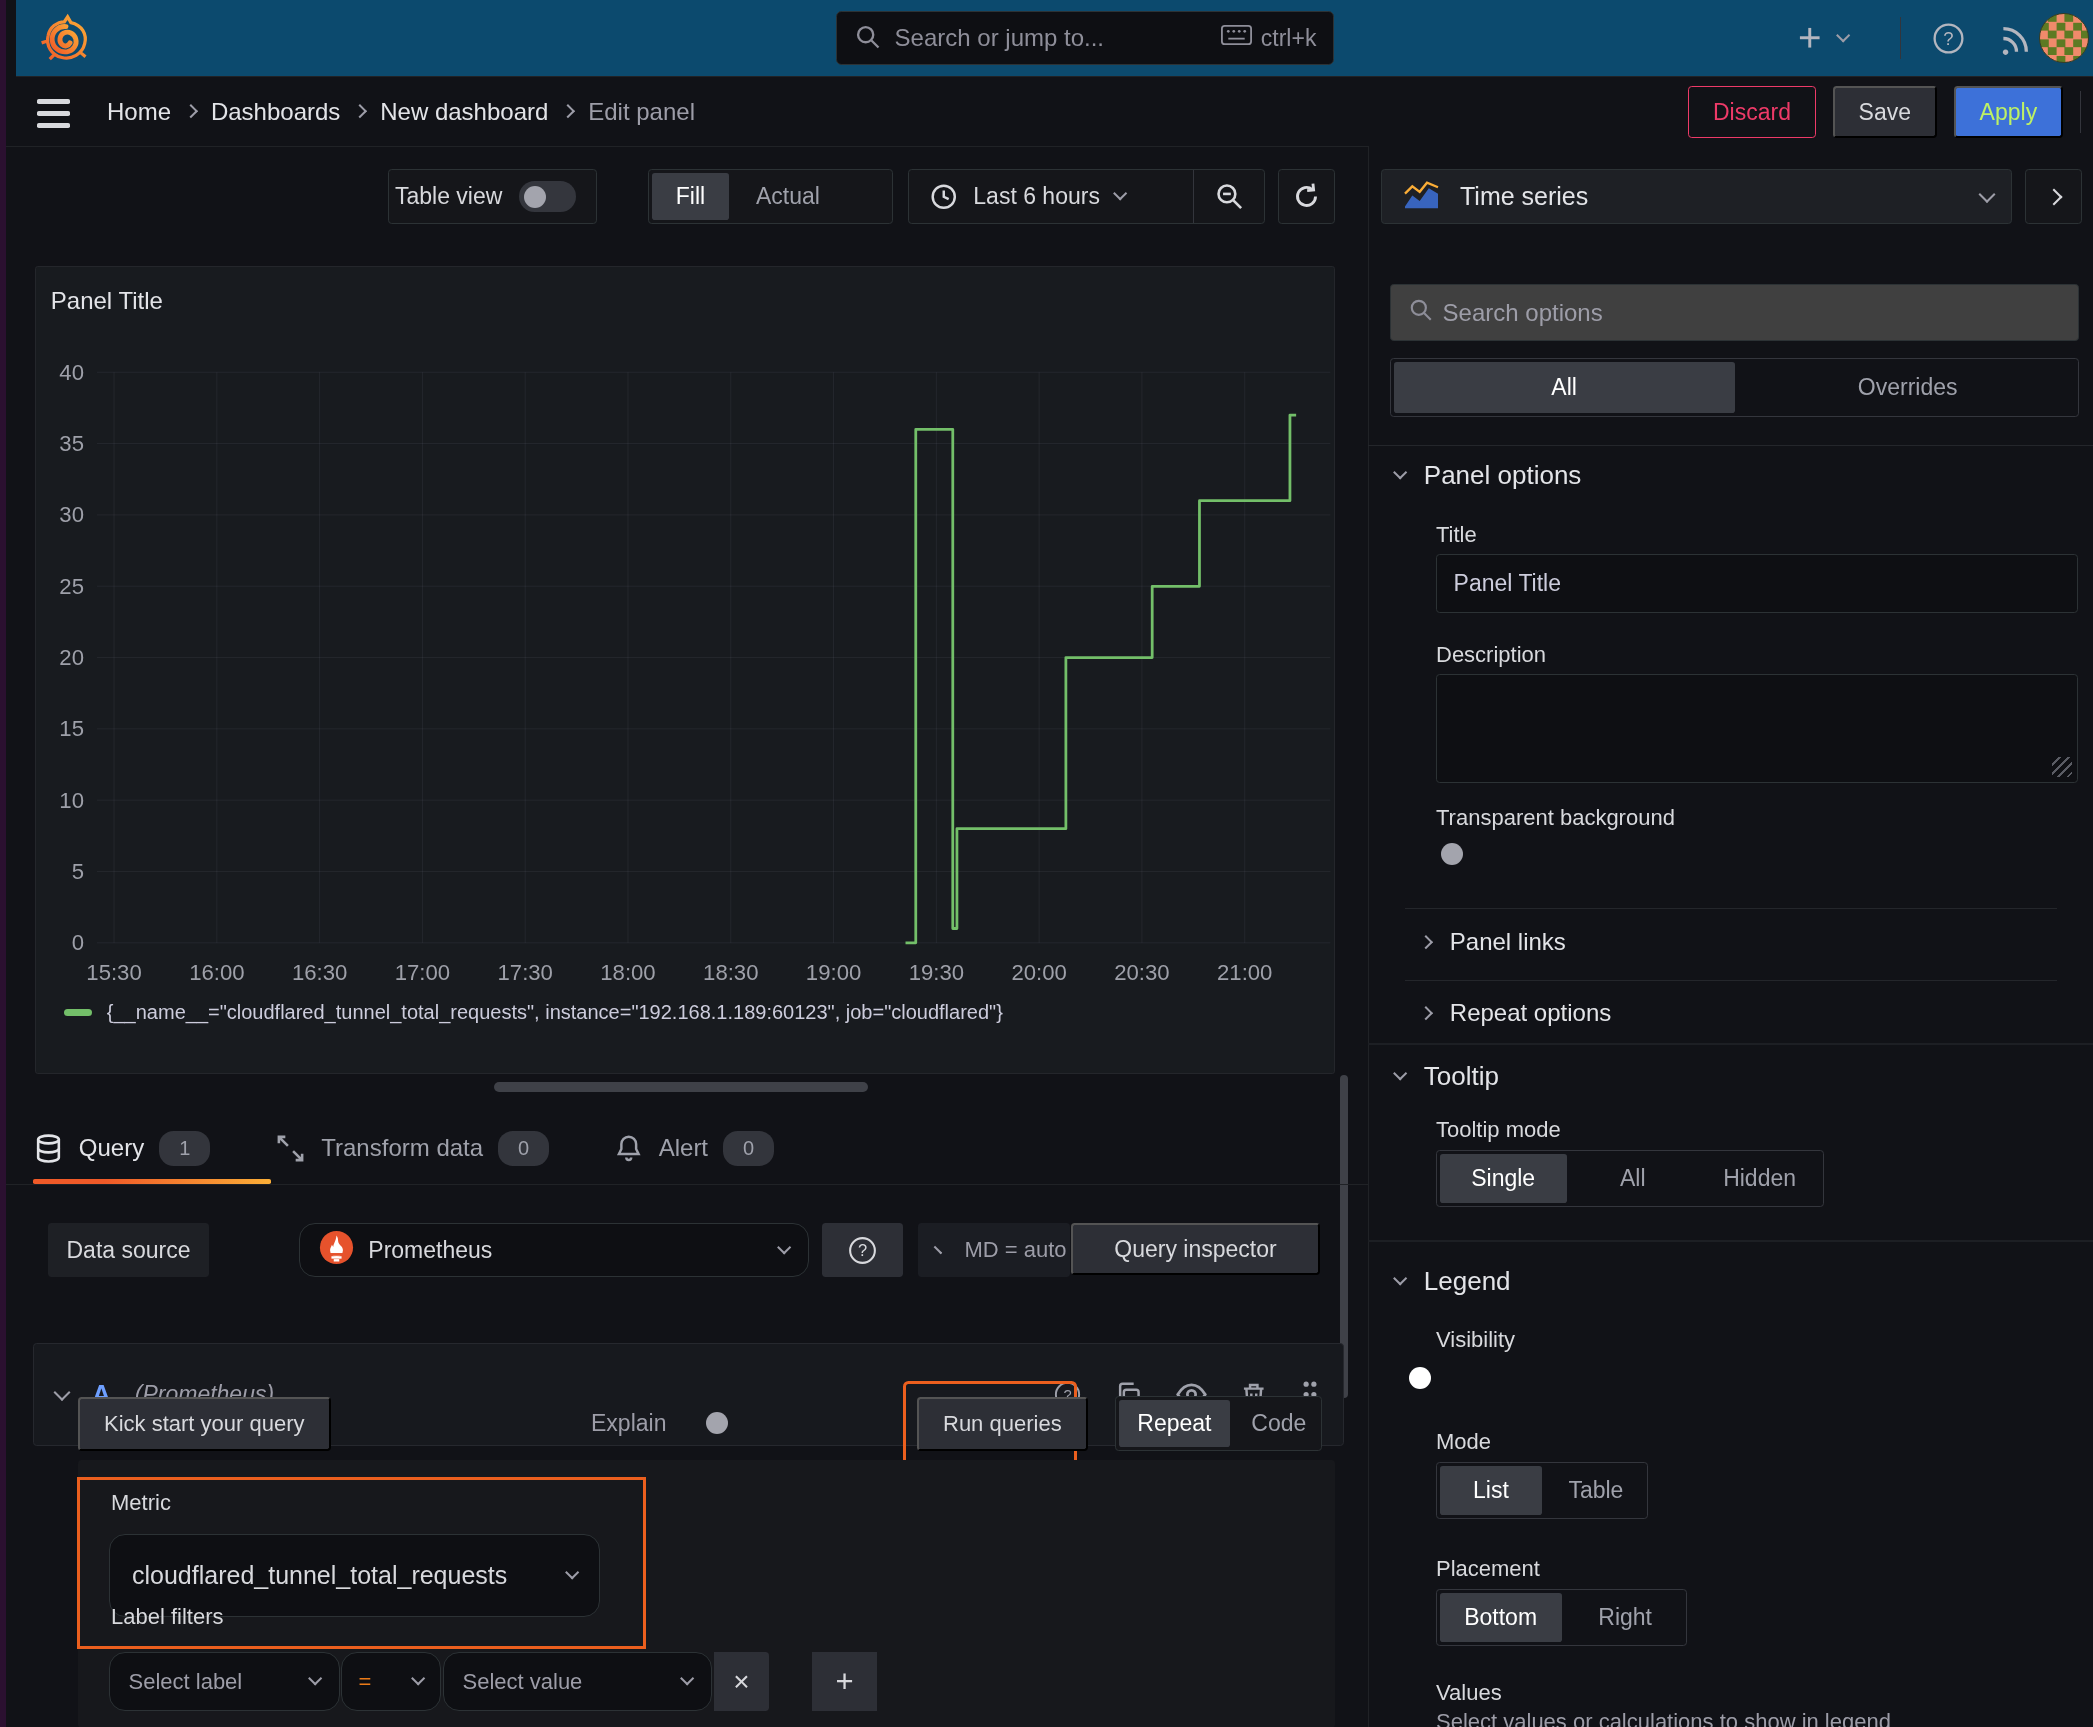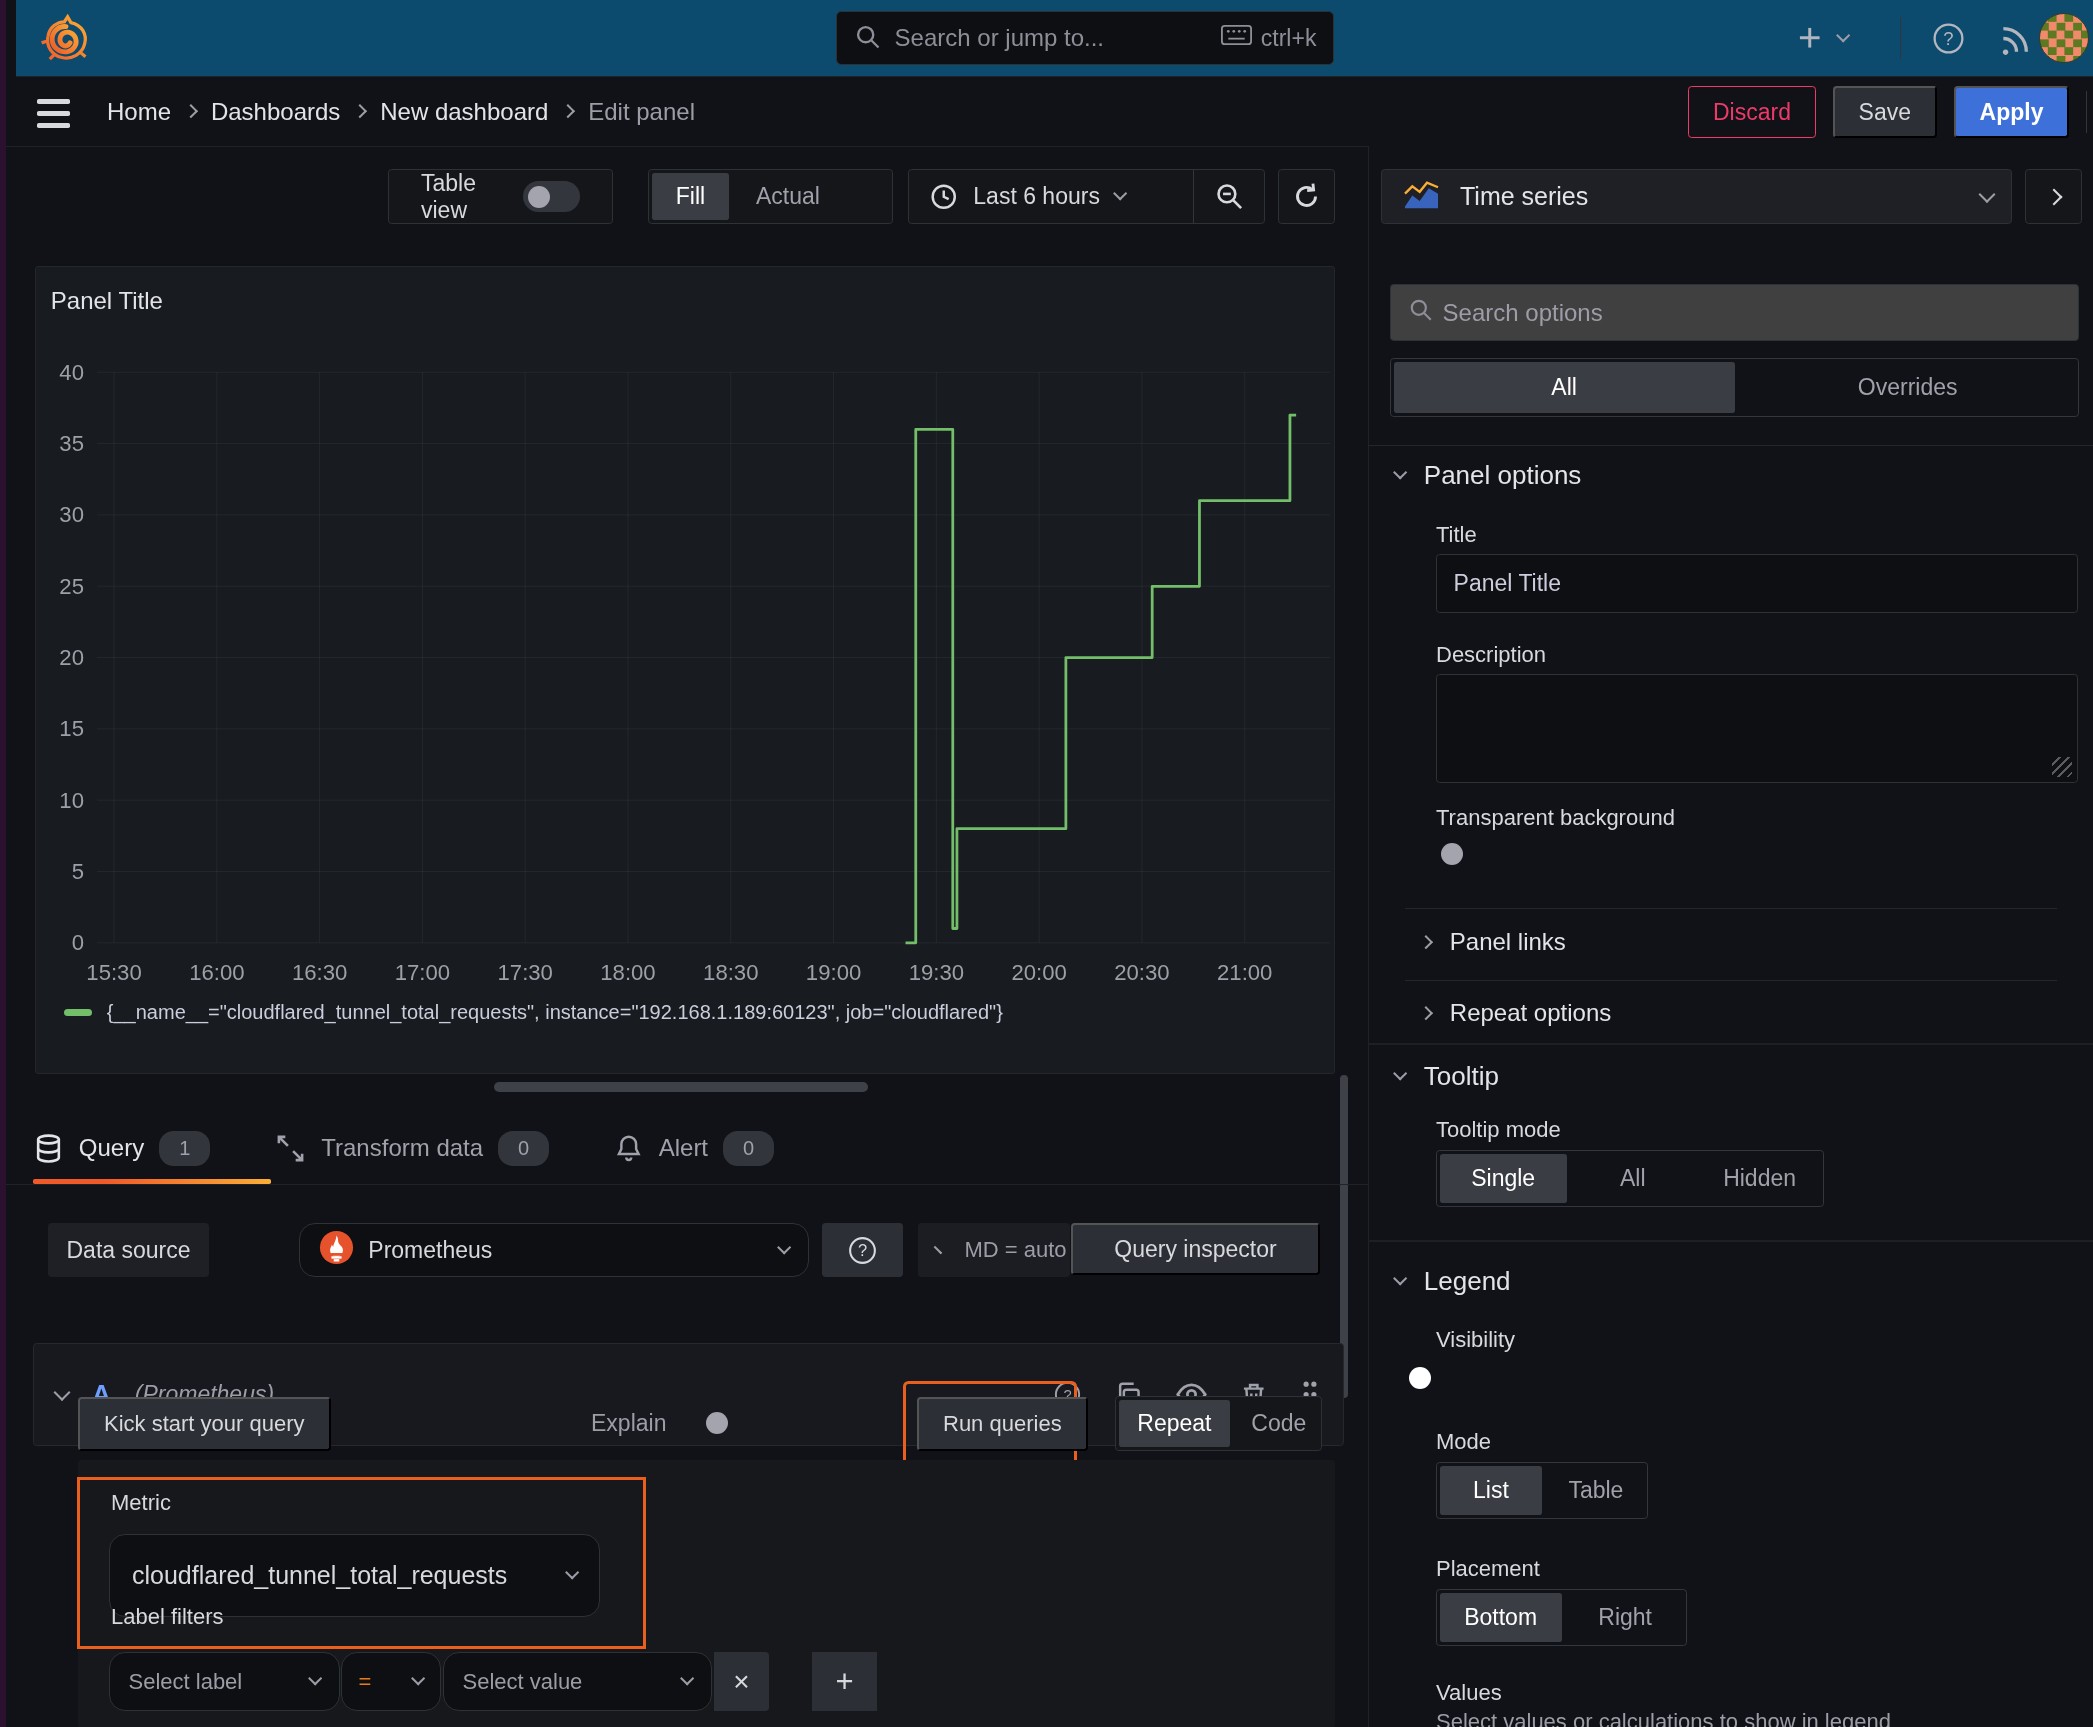--- a/index.html
+++ b/index.html
@@ -29,21 +29,21 @@
   .hamburger{display:flex;flex-direction:column;gap:7.4px;}
   .hamburger i{display:block;width:33px;height:4.6px;background:#d8d9dd;border-radius:1.8px;}
 
   .crumb{font-size:24px;color:#e3e4e8;}
   .crumb.last{color:#9d9da8;}
   .crumb-sep{color:#6e7079;font-size:20px;margin:0 14.8px;}
 
   .btn{display:inline-flex;align-items:center;justify-content:center;border-radius:3.7px;font-size:23px;
        height:52px;padding:0 24px;box-sizing:border-box;cursor:pointer;white-space:nowrap;}
   .btn-secondary{background:#2d2f36;color:#d8d9dd;}
-  .btn-primary{background:#3d71d9;color:#ffffff;font-weight:bold;}
+  .btn-primary{background:#3d71d9;color:#bef264;}
   .btn-destructive-outline{background:transparent;border:0.9px solid #ee3a68;color:#ee3a68;}
 
   
   .chev{display:inline-block;width:10px;height:10px;border-right:2.8px solid #9d9da8;border-bottom:2.8px solid #9d9da8;}
   .chev.down{transform:rotate(45deg) translate(-1.8px,-1.8px);}
   .chev.right{transform:rotate(-45deg);}
   .chev.white{border-color:#d8d9dd;}
   .chev.sm{width:8.3px;height:8.3px;border-width:2.3px;}
 
   
@@ -198,21 +198,21 @@
     <div class="abs row" style="left:1688px;top:9.2px;height:52px;gap:16.6px;">
       <button class="btn btn-destructive-outline">Discard</button>
       <button class="btn btn-secondary">Save</button>
       <button class="btn btn-primary">Apply</button>
       <span class="vdiv" style="height:42px;"></span>
 
     </div>
   </div>
 
   
-  <div class="abs toolgroup" style="left:388px;top:169px;width:225px;padding:0 32px;gap:16.6px;">
+  <div class="abs toolgroup" style="left:388px;top:169px;width:209px;padding:0 6px;gap:16.6px;">
     <span style="font-size:23px;color:#d8d9dd;">Table view</span>
     <span class="switch">
         <span class="knob"></span>
       </span>
   </div>
 
   <div class="abs toolgroup" style="left:648px;top:169px;width:245px;">
     <span class="seg on">Fill</span>
     <span class="seg">Actual</span>
   </div>

